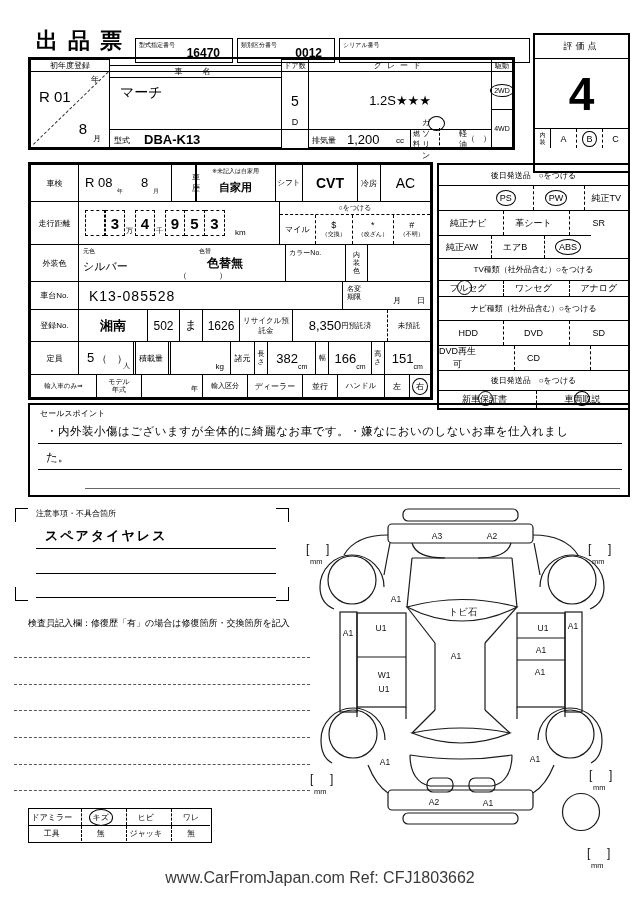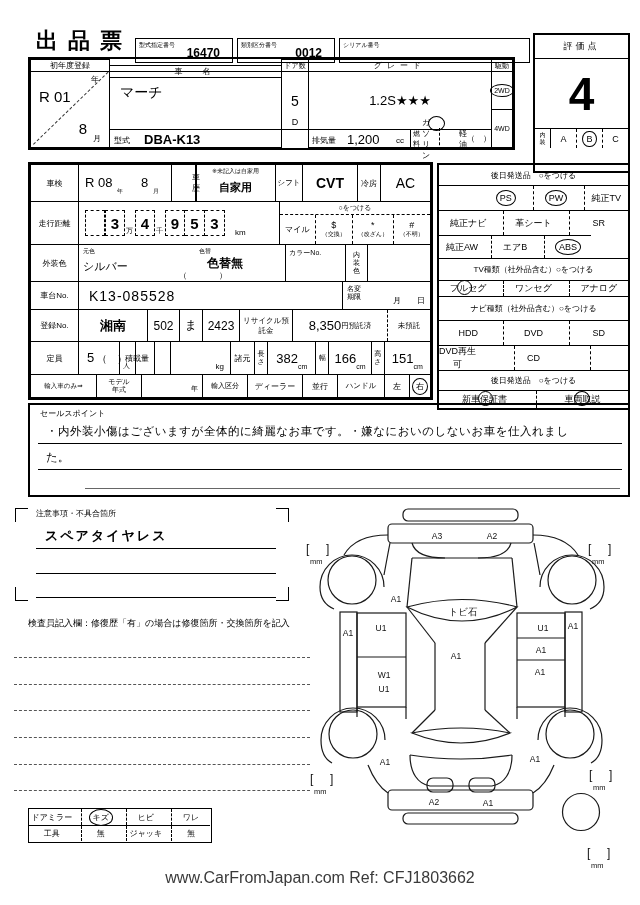--- a/index.html
+++ b/index.html
@@ -183,37 +183,37 @@
     </div>
     <div class="c" style="left:312px;top:117px;width:89px;height:29px;">
       <span class="abs s7" style="left:4px;top:3px;width:16px;line-height:1.2;word-break:break-all;">名変期限</span>
       <span class="abs s8" style="right:5px;bottom:3px;">月　　日</span>
     </div>
 
     <div class="c ctr s8" style="left:0;top:145px;width:49px;height:33px;">登録No.</div>
     <div class="c ctr s13 bld" style="left:48px;top:145px;width:70px;height:33px;">湘南</div>
     <div class="c ctr s12" style="left:117px;top:145px;width:33px;height:33px;">502</div>
     <div class="c ctr s12" style="left:149px;top:145px;width:24px;height:33px;">ま</div>
-    <div class="c ctr s12" style="left:172px;top:145px;width:38px;height:33px;">2423</div>
+    <div class="c ctr s12" style="left:172px;top:145px;width:38px;height:33px;">1626</div>
     <div class="c ctr s75" style="left:209px;top:145px;width:54px;height:33px;line-height:1.25;">リサイクル預託金</div>
     <div class="c" style="left:262px;top:145px;width:139px;height:33px;display:flex;">
       <div class="ctr" style="flex:1;">
         <span class="s13">8,350</span>
         <span class="s75">円預託済</span>
       </div>
       <div class="ctr s75" style="width:42px;border-left:1px dashed #000;">未預託</div>
     </div>
 
     <div class="c ctr s8" style="left:0;top:177px;width:49px;height:34px;">定員</div>
     <div class="c" style="left:48px;top:177px;width:58px;height:34px;">
       <span class="abs s13" style="left:8px;top:8px;">5</span>
       <span class="abs s10" style="left:18px;top:10px;">（　）</span>
       <span class="abs s7" style="right:5px;bottom:3px;">人</span>
     </div>
-    <div class="c ctr s8" style="left:89px;top:177px;width:36px;height:34px;">積載量</div>
+    <div class="c ctr s8" style="left:103px;top:177px;width:36px;height:34px;">積載量</div>
     <div class="c" style="left:140px;top:177px;width:61px;height:34px;">
       <span class="abs s8" style="right:6px;bottom:3px;">kg</span>
     </div>
     <div class="c ctr s8" style="left:200px;top:177px;width:25px;height:34px;">諸元</div>
     <div class="c" style="left:224px;top:177px;width:177px;height:34px;display:flex;">
       <div class="ctr" style="width:12px;">
           <span class="s7" style="width:8px;line-height:1.1;word-break:break-all;">長さ</span>
         </div>
       <div class="ctr" style="flex:1.15;border-left:1px solid #000;">
         <span class="s13">382</span>

